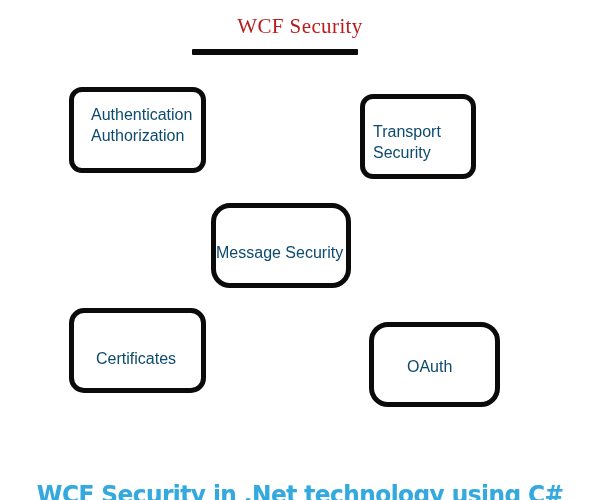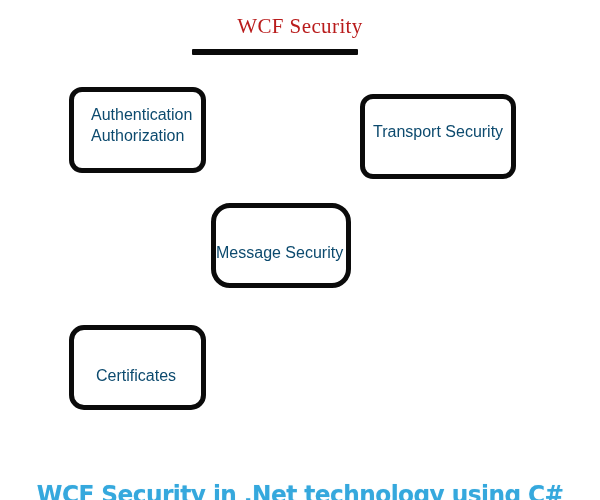--- a/index.html
+++ b/index.html
@@ -70,21 +70,21 @@
     align-items: flex-start;
     padding-top: 12px;
   }
   #node-auth .node-label {
     padding-left: 17px;
     text-align: left;
   }
 
   #node-transport {
     left: 360px; top: 94px;
-    width: 156px; height: 85px;
+    width: 116px; height: 85px;
     border-radius: 13px;
     align-items: flex-start;
     padding-top: 22px;
   }
   #node-transport .node-label {
     padding-left: 8px;
     text-align: left;
   }
 
   #node-message {
@@ -93,21 +93,21 @@
     border-radius: 19px;
     align-items: flex-start;
     padding-top: 34px;
   }
   #node-message .node-label {
     padding-left: 0;
     text-align: left;
   }
 
   #node-certificates {
-    left: 69px;  top: 325px;
+    left: 69px;  top: 308px;
     width: 137px; height: 85px;
     border-radius: 15px;
     align-items: flex-start;
     padding-top: 35px;
   }
   #node-certificates .node-label {
     padding-left: 22px;
     text-align: left;
   }
 
@@ -166,18 +166,21 @@
   </div>
 
   <div class="node" id="node-message">
     <span class="node-label">Message Security</span>
   </div>
 
   <div class="node" id="node-certificates">
     <span class="node-label">Certificates</span>
   </div>
 
+  <div class="node" id="node-oauth">
+    <span class="node-label">OAuth</span>
+  </div>
 
   <div id="caption">
     <span id="caption-text">WCF Security in .Net technology using C#</span>
   </div>
 
 </div>
 
 </body></html>

